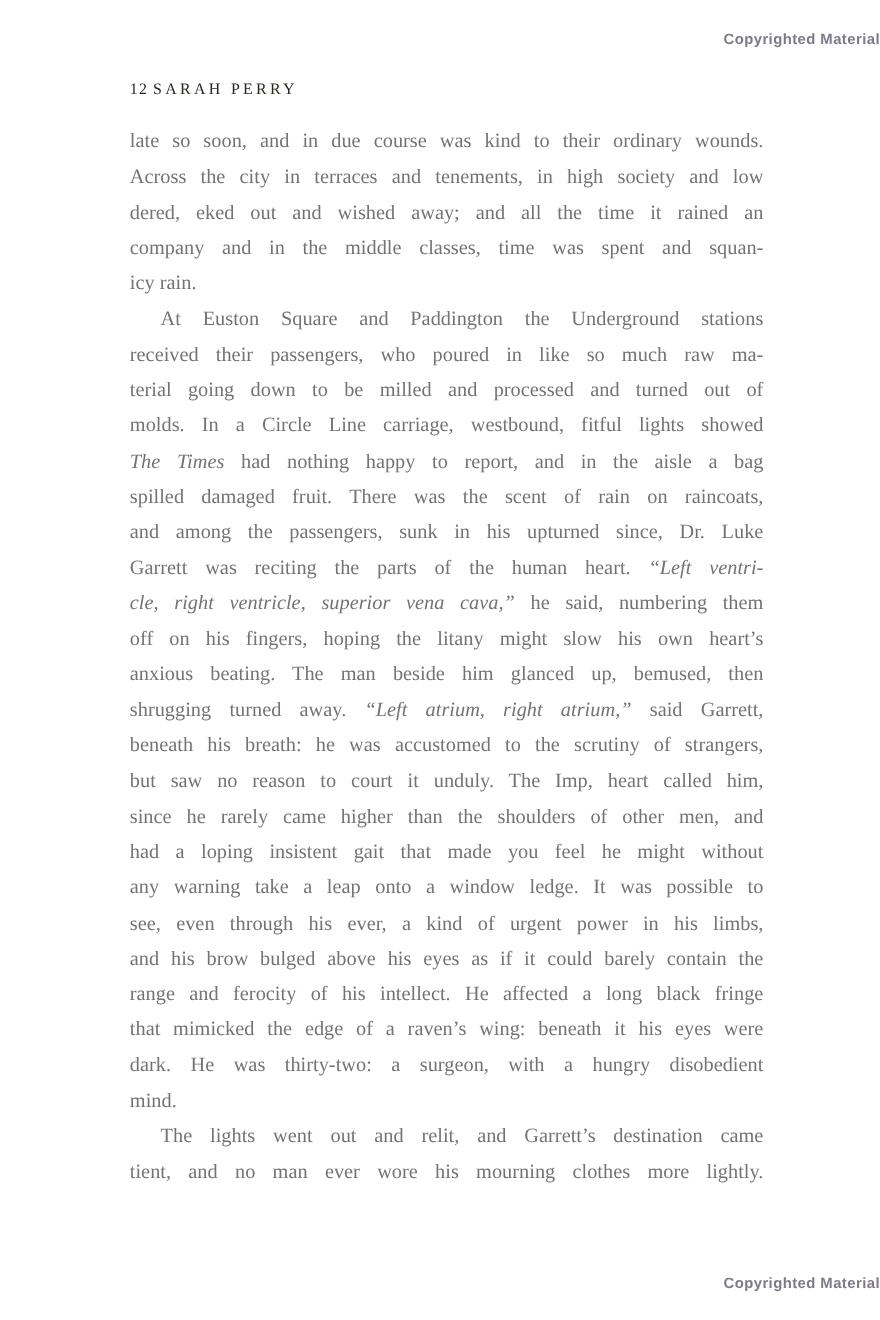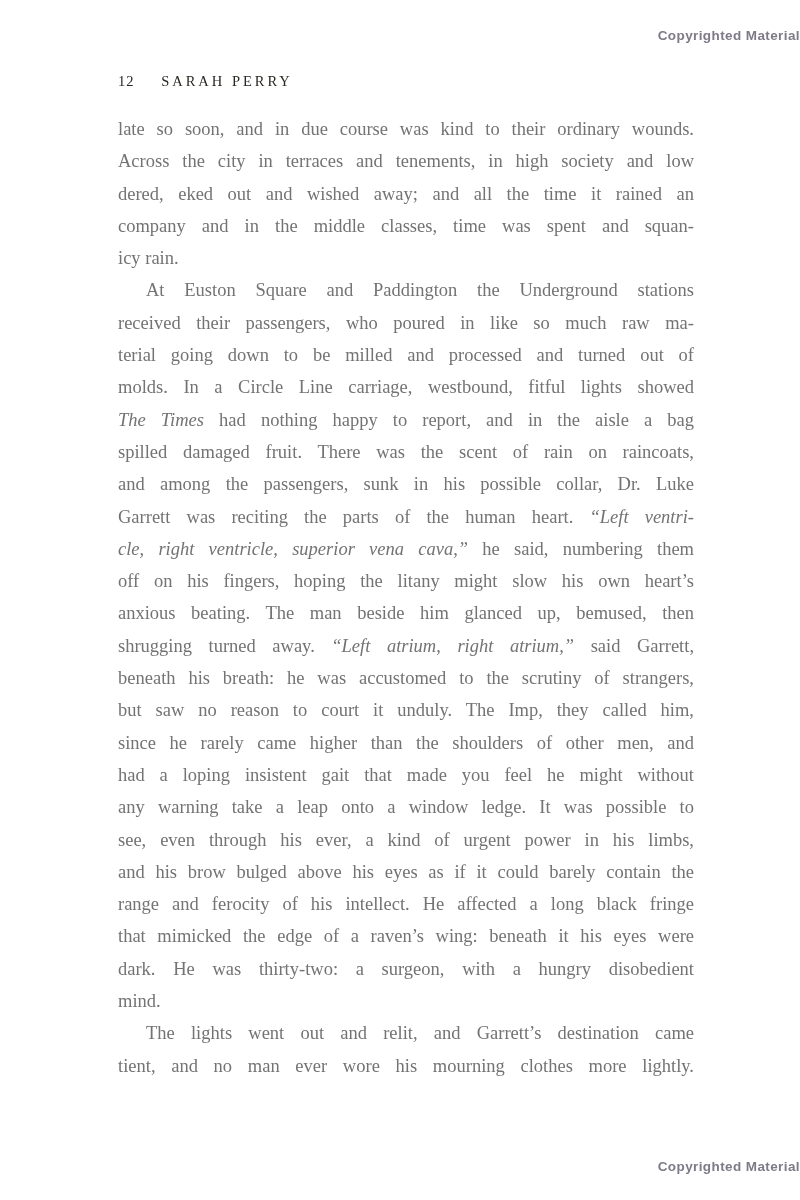--- a/index.html
+++ b/index.html
@@ -34,21 +34,20 @@
     left: 0;
     width: 100%;
   }
   .running-header {
     margin: 30px 0 0 118px;
     font-size: 14.5px;
     letter-spacing: 1px;
     color: #2a2622;
   }
   .running-header .author {
-    margin-left: 22px;
     letter-spacing: 3px;
   }
   .body-text {
     width: 576px;
     margin: 23px 0 0 118px;
     font-size: 18.5px;
     line-height: 32.3px;
     color: #737373;
   }
   .text-line {
@@ -86,28 +85,28 @@
         <div class="text-line"><span>company and in the middle classes, time was spent and squan-</span></div>
         <div class="text-line paraend"><span>icy rain.</span></div>
       </div>
       <div>
         <div class="text-line indent"><span>At Euston Square and Paddington the Underground stations</span></div>
         <div class="text-line"><span>received their passengers, who poured in like so much raw ma-</span></div>
         <div class="text-line"><span>terial going down to be milled and processed and turned out of</span></div>
         <div class="text-line"><span>molds. In a Circle Line carriage, westbound, fitful lights showed</span></div>
         <div class="text-line"><i>The Times</i><span> had nothing happy to report, and in the aisle a bag</span></div>
         <div class="text-line"><span>spilled damaged fruit. There was the scent of rain on raincoats,</span></div>
-        <div class="text-line"><span>and among the passengers, sunk in his possible collar, Dr. Luke</span></div>
+        <div class="text-line"><span>and among the passengers, sunk in his upturned since, Dr. Luke</span></div>
         <div class="text-line"><span>Garrett was reciting the parts of the human heart. </span><i>“Left ventri-</i></div>
         <div class="text-line"><i>cle, right ventricle, superior vena cava,”</i><span> he said, numbering them</span></div>
         <div class="text-line"><span>off on his fingers, hoping the litany might slow his own heart’s</span></div>
         <div class="text-line"><span>anxious beating. The man beside him glanced up, bemused, then</span></div>
         <div class="text-line"><span>shrugging turned away. </span><i>“Left atrium, right atrium,”</i><span> said Garrett,</span></div>
         <div class="text-line"><span>beneath his breath: he was accustomed to the scrutiny of strangers,</span></div>
-        <div class="text-line"><span>but saw no reason to court it unduly. The Imp, they called him,</span></div>
+        <div class="text-line"><span>but saw no reason to court it unduly. The Imp, heart called him,</span></div>
         <div class="text-line"><span>since he rarely came higher than the shoulders of other men, and</span></div>
         <div class="text-line"><span>had a loping insistent gait that made you feel he might without</span></div>
         <div class="text-line"><span>any warning take a leap onto a window ledge. It was possible to</span></div>
         <div class="text-line"><span>see, even through his ever, a kind of urgent power in his limbs,</span></div>
         <div class="text-line"><span>and his brow bulged above his eyes as if it could barely contain the</span></div>
         <div class="text-line"><span>range and ferocity of his intellect. He affected a long black fringe</span></div>
         <div class="text-line"><span>that mimicked the edge of a raven’s wing: beneath it his eyes were</span></div>
         <div class="text-line"><span>dark. He was thirty-two: a surgeon, with a hungry disobedient</span></div>
         <div class="text-line paraend"><span>mind.</span></div>
       </div>

